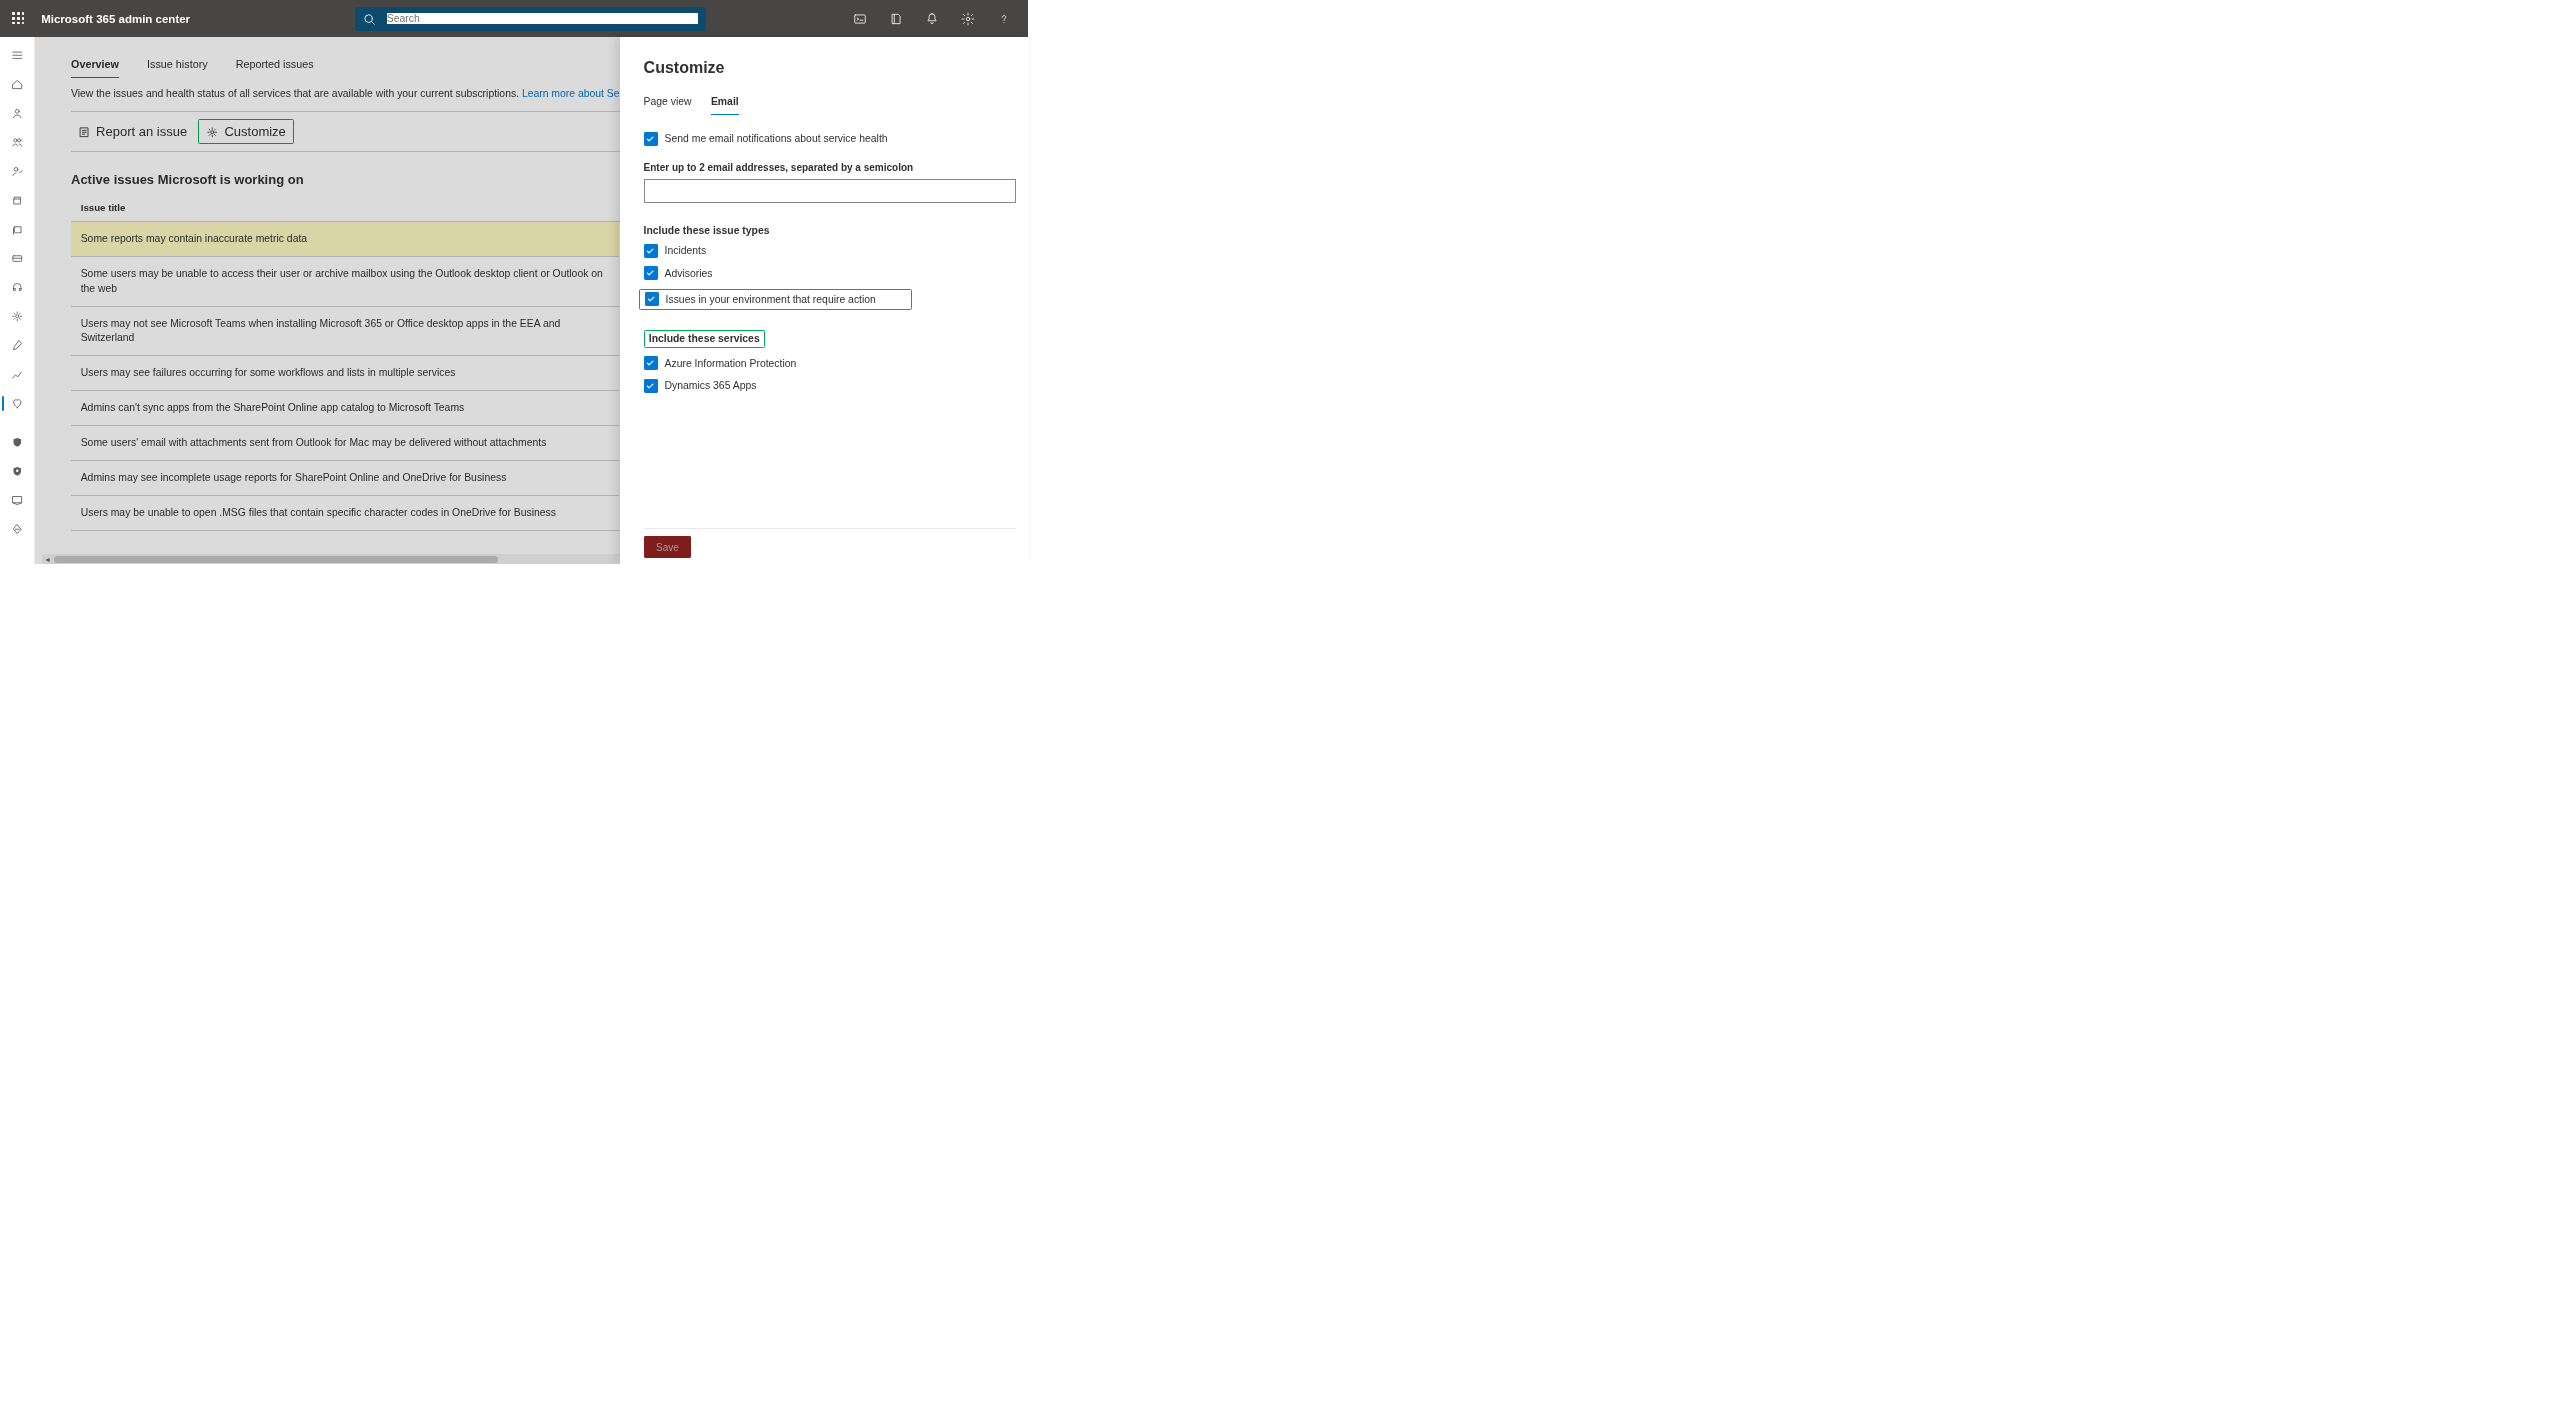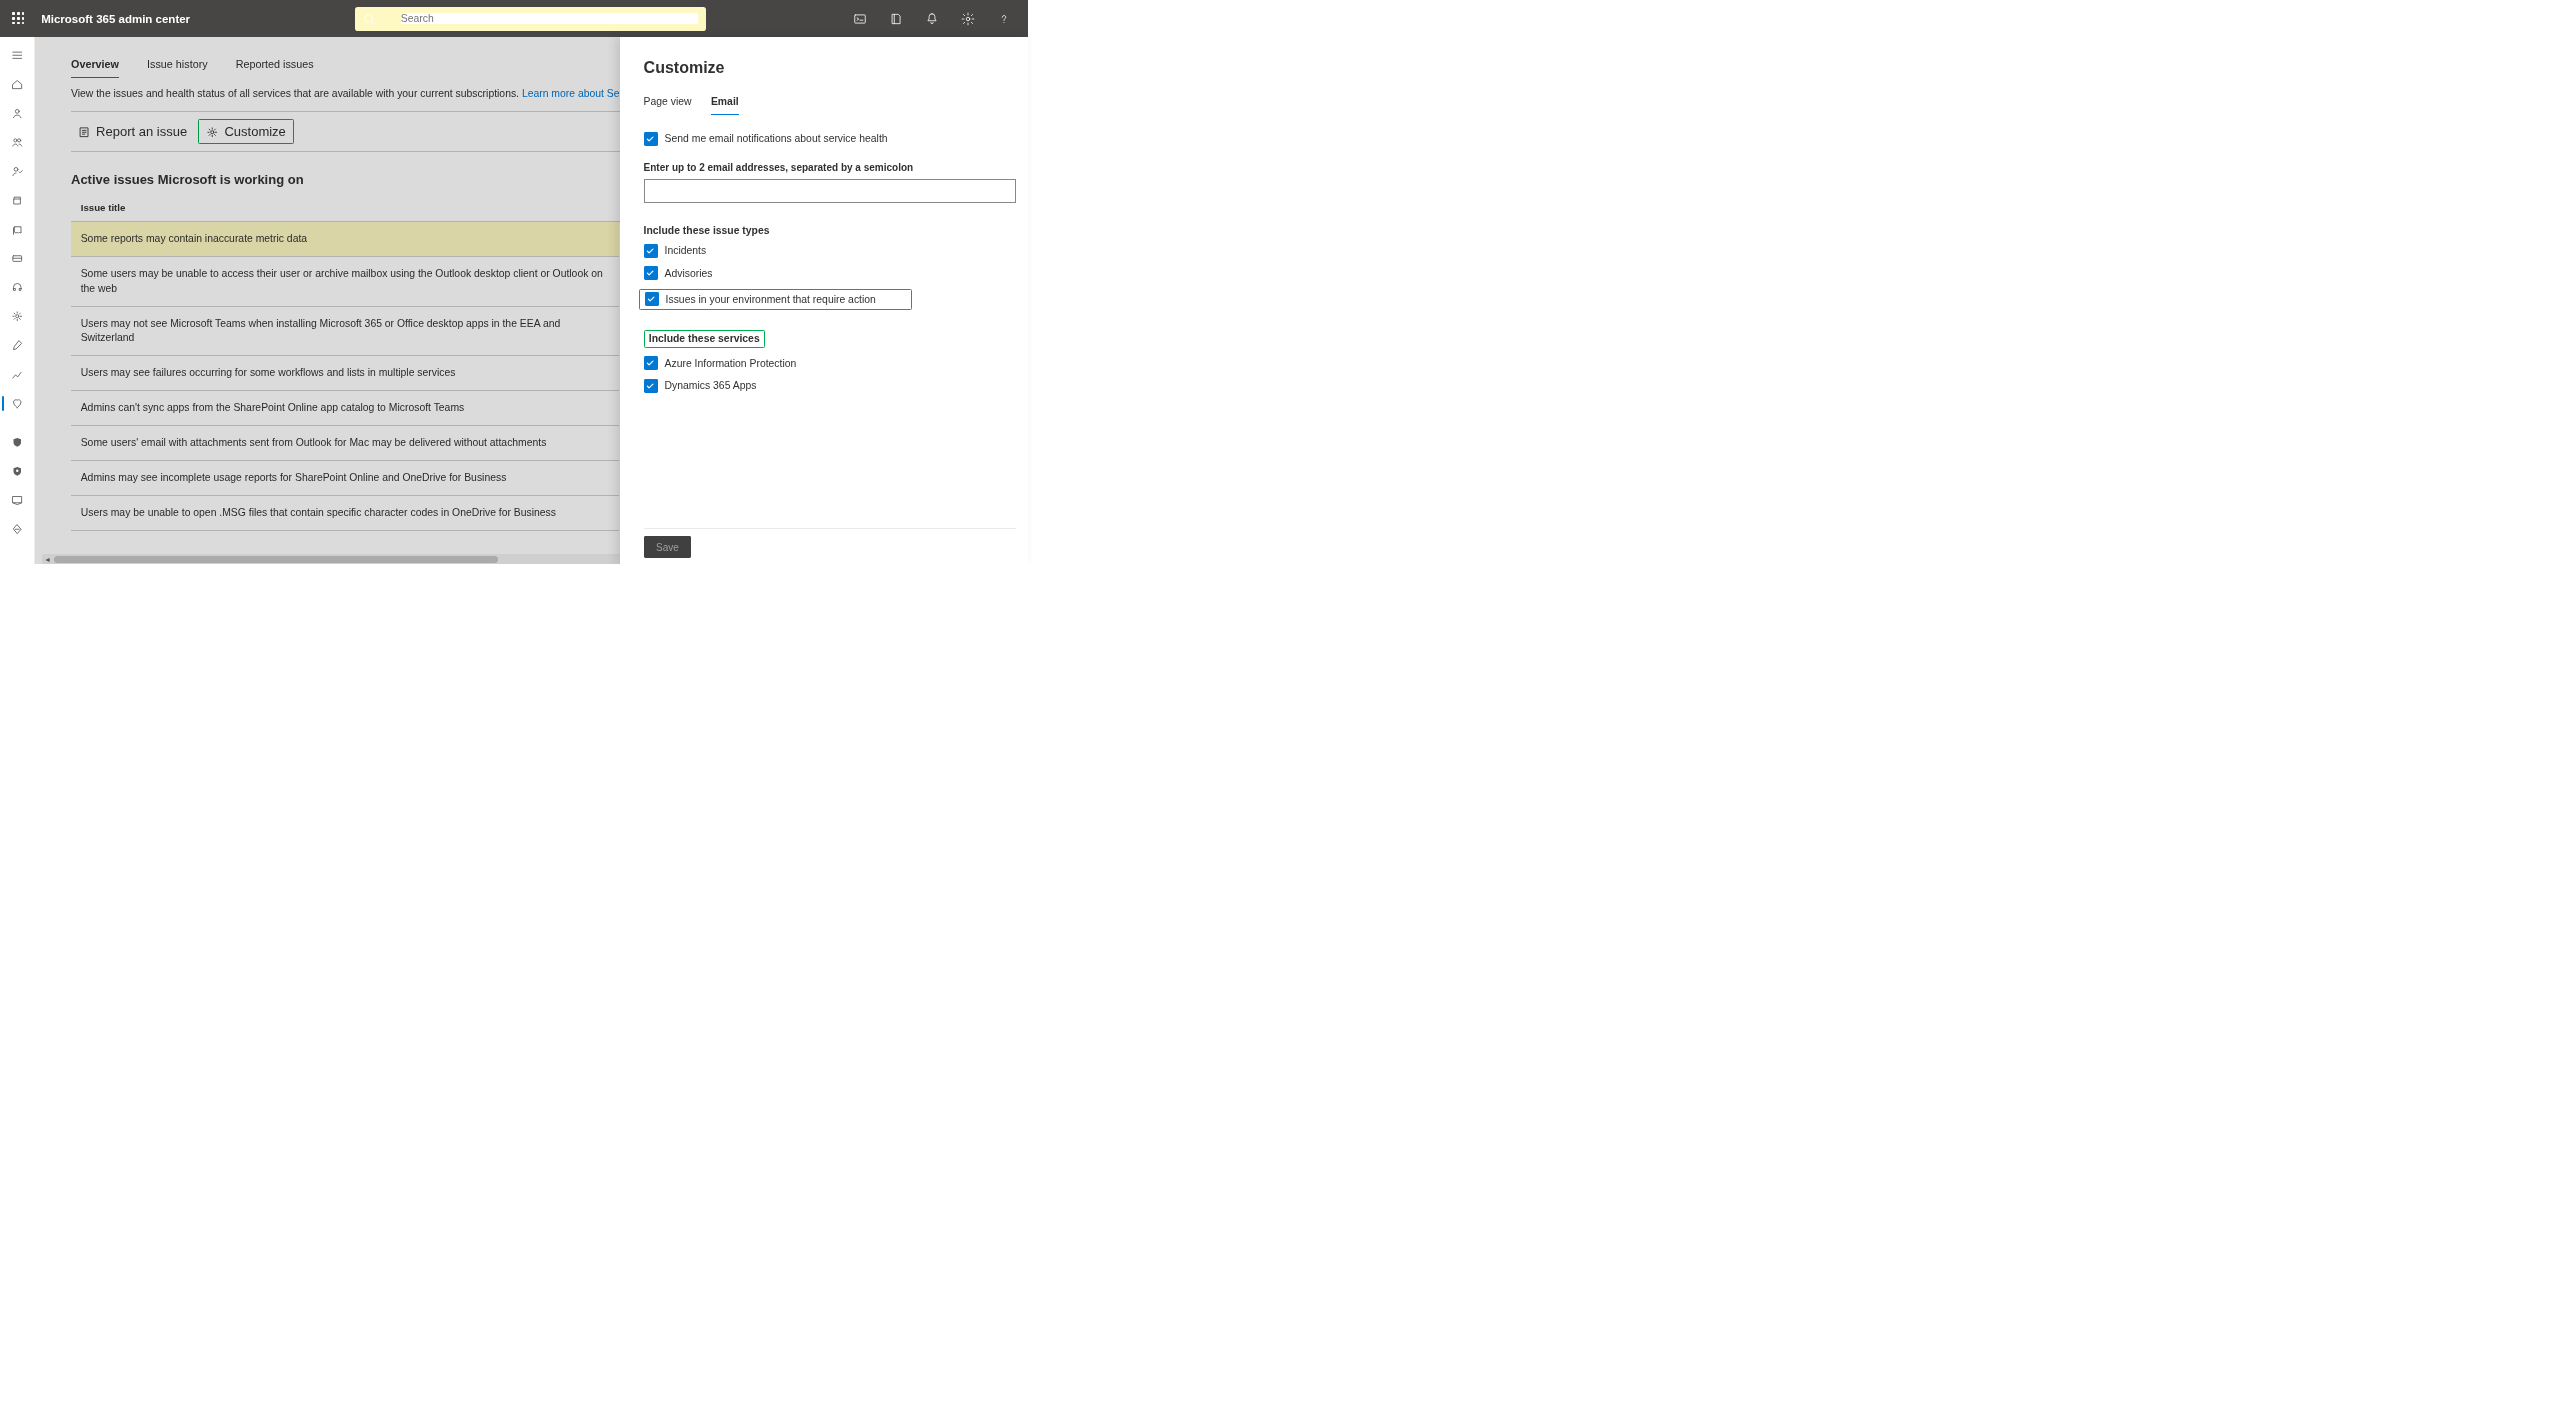--- a/index.html
+++ b/index.html
@@ -35,25 +35,25 @@
 }
 .waffle-dot { background: #fff; width: 2.8px; height: 2.8px; border-radius: 0.7px; }
 .header-title { font-size: 11.5px; font-weight: 600; margin-left: 4.2px; }
 .search-wrap {
   position: absolute;
   left: 355px;
   top: 7px;
 }
 .search-box {
   width: 351px; height: 23.6px;
-  background: #fef9c3;
+  background: #0c4a6e;
   border-radius: 2.8px;
   display: flex; align-items: center;
   padding: 0 8.3px;
-  gap: 25px;
+  gap: 11px;
 }
 .search-box input {
   border: none; outline: none; flex: 1;
   font-size: 10.4px; color: #605e5c;
 }
 .header-right {
   margin-left: auto;
   display: flex;
   align-items: center;
   gap: 0;
@@ -271,21 +271,21 @@
   margin: 22px 0 8.3px;
 }
 .green-wrap { display: inline-block; padding: 2.8px 4.2px; }
 .panel-footer {
   position: absolute;
   left: 23.6px; right: 12.5px; bottom: 0;
   border-top: 0.7px solid #edebe9;
   padding: 7px 0 5.6px;
 }
 .save-btn {
-  background: #404040;
+  background: #7f1d1d;
   color: #a19f9d;
   border: none;
   padding: 5.6px 12.5px;
   font-size: 10px;
   border-radius: 1.4px;
 }
 svg { display: block; }
 .icon-stroke { stroke: currentColor; stroke-width: 1.4; fill: none; stroke-linecap: round; stroke-linejoin: round; }
 </style>
 </head>

